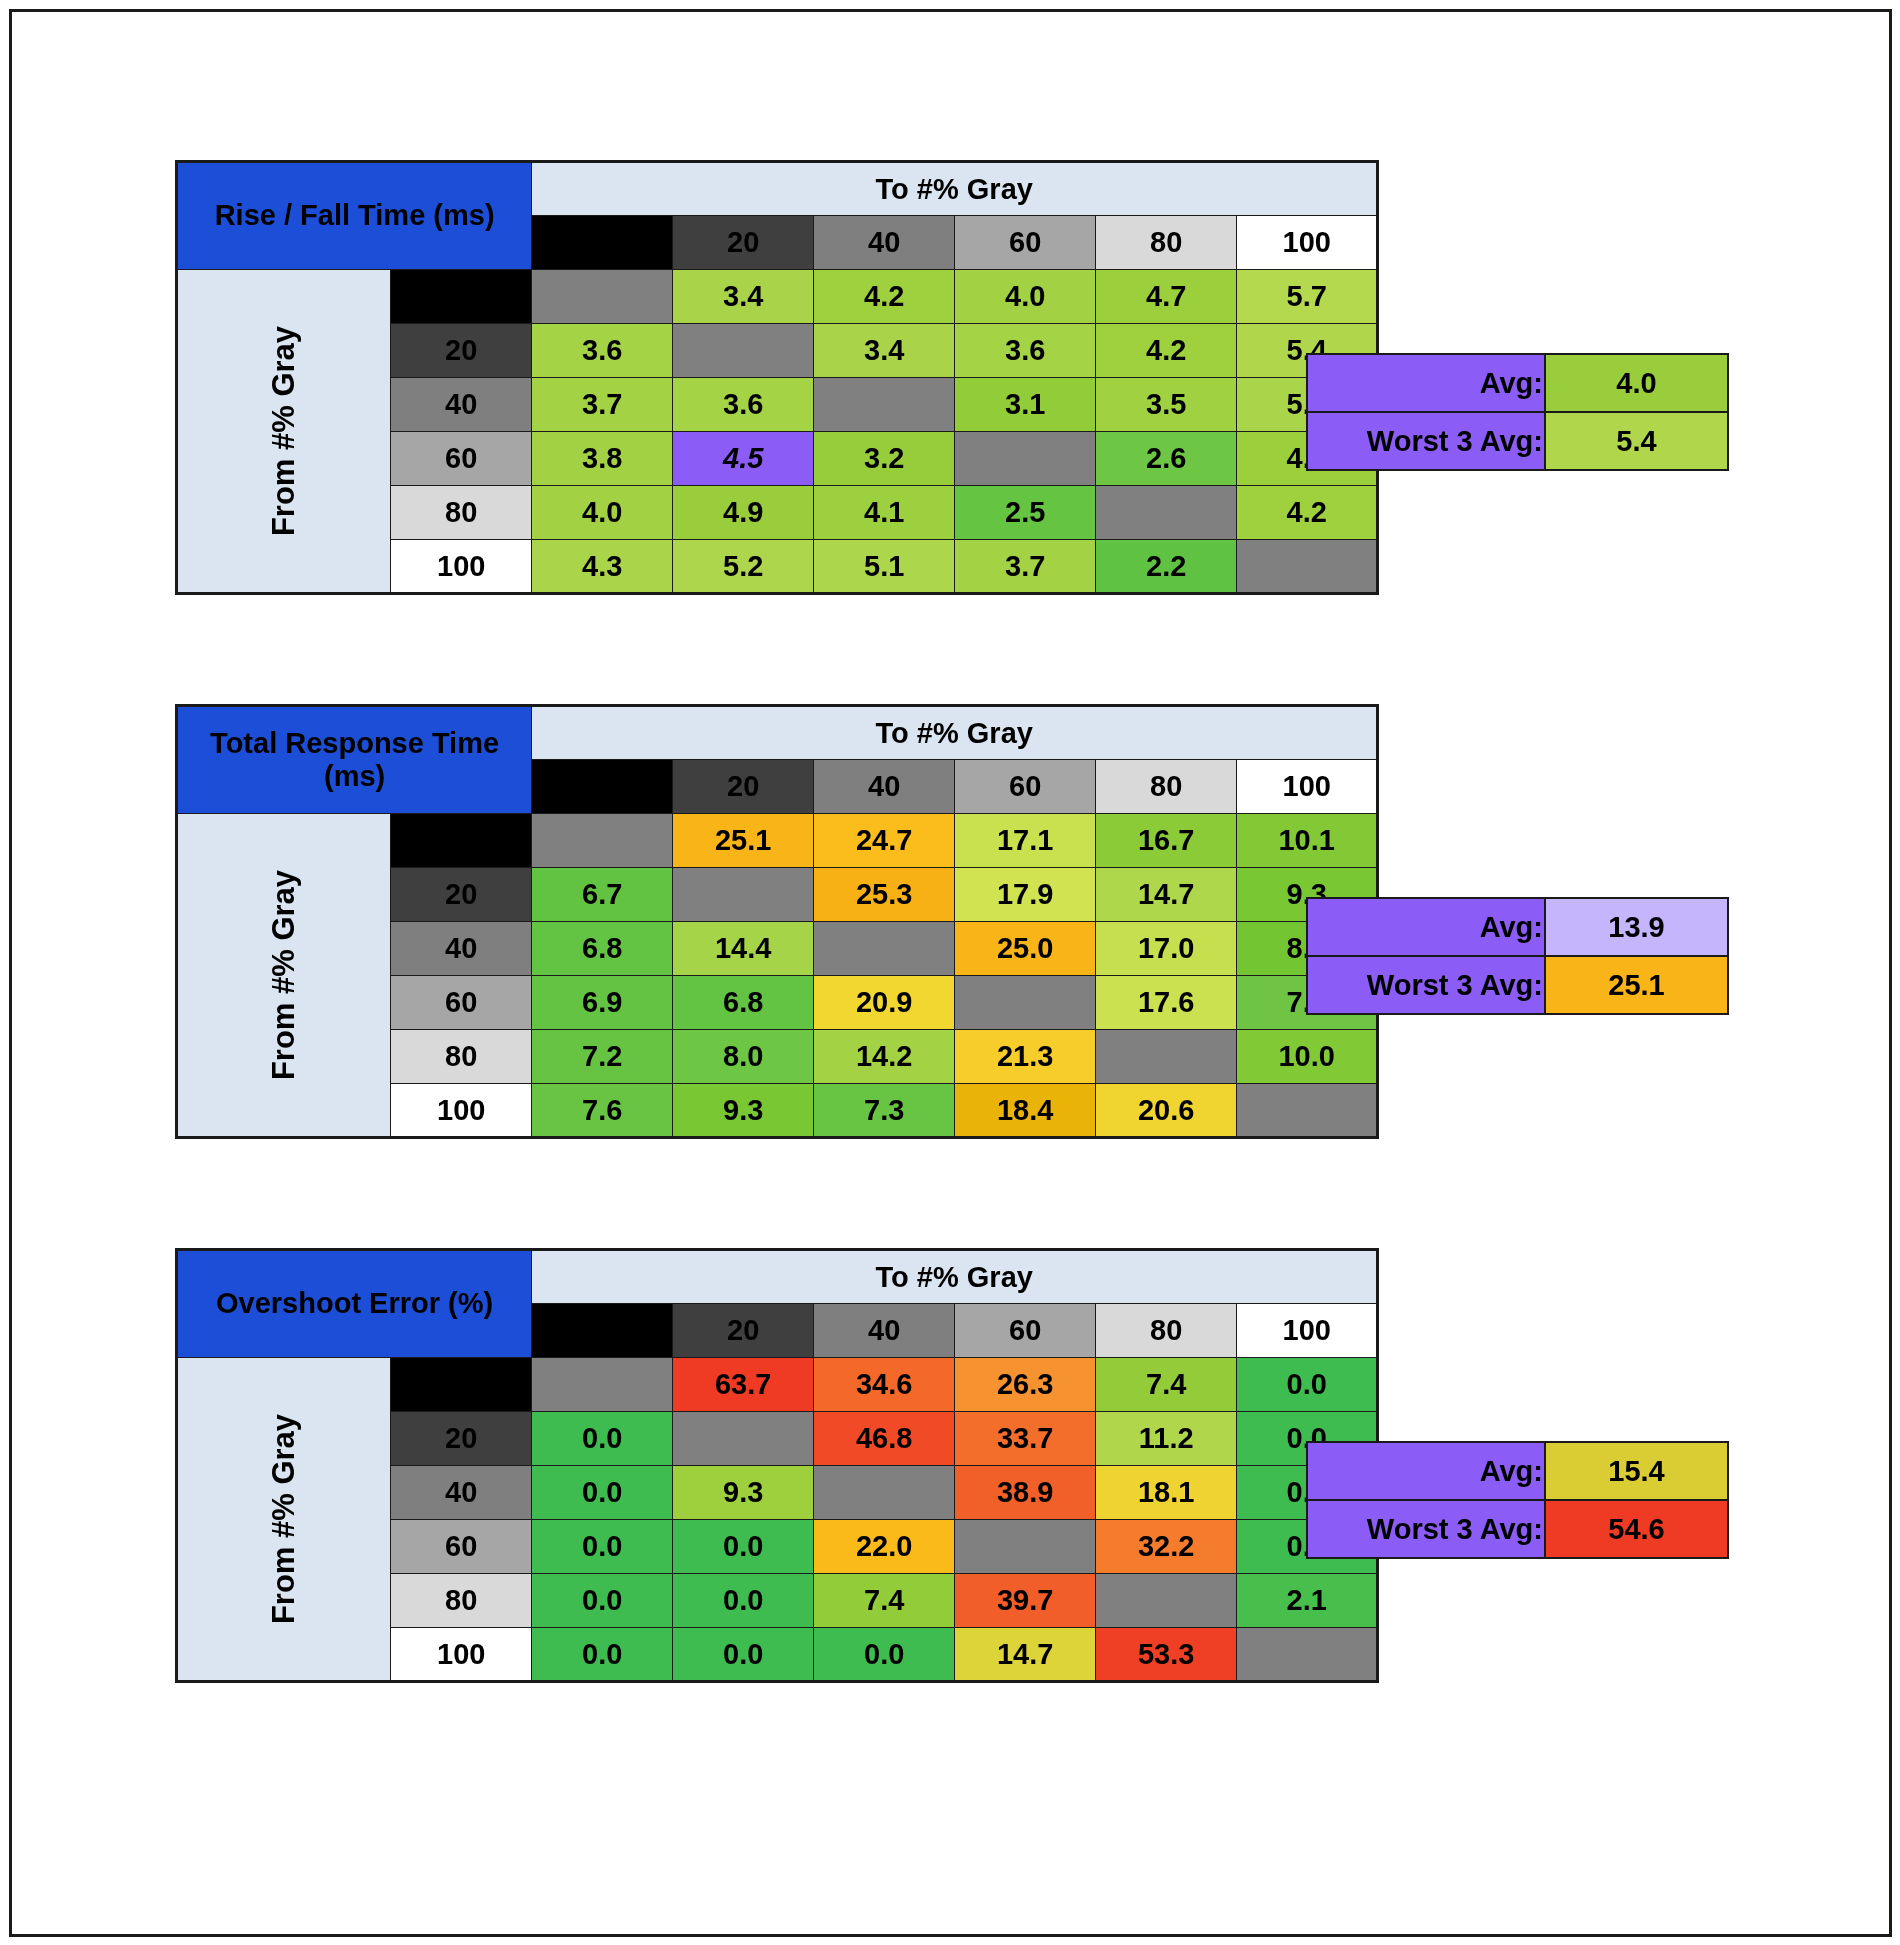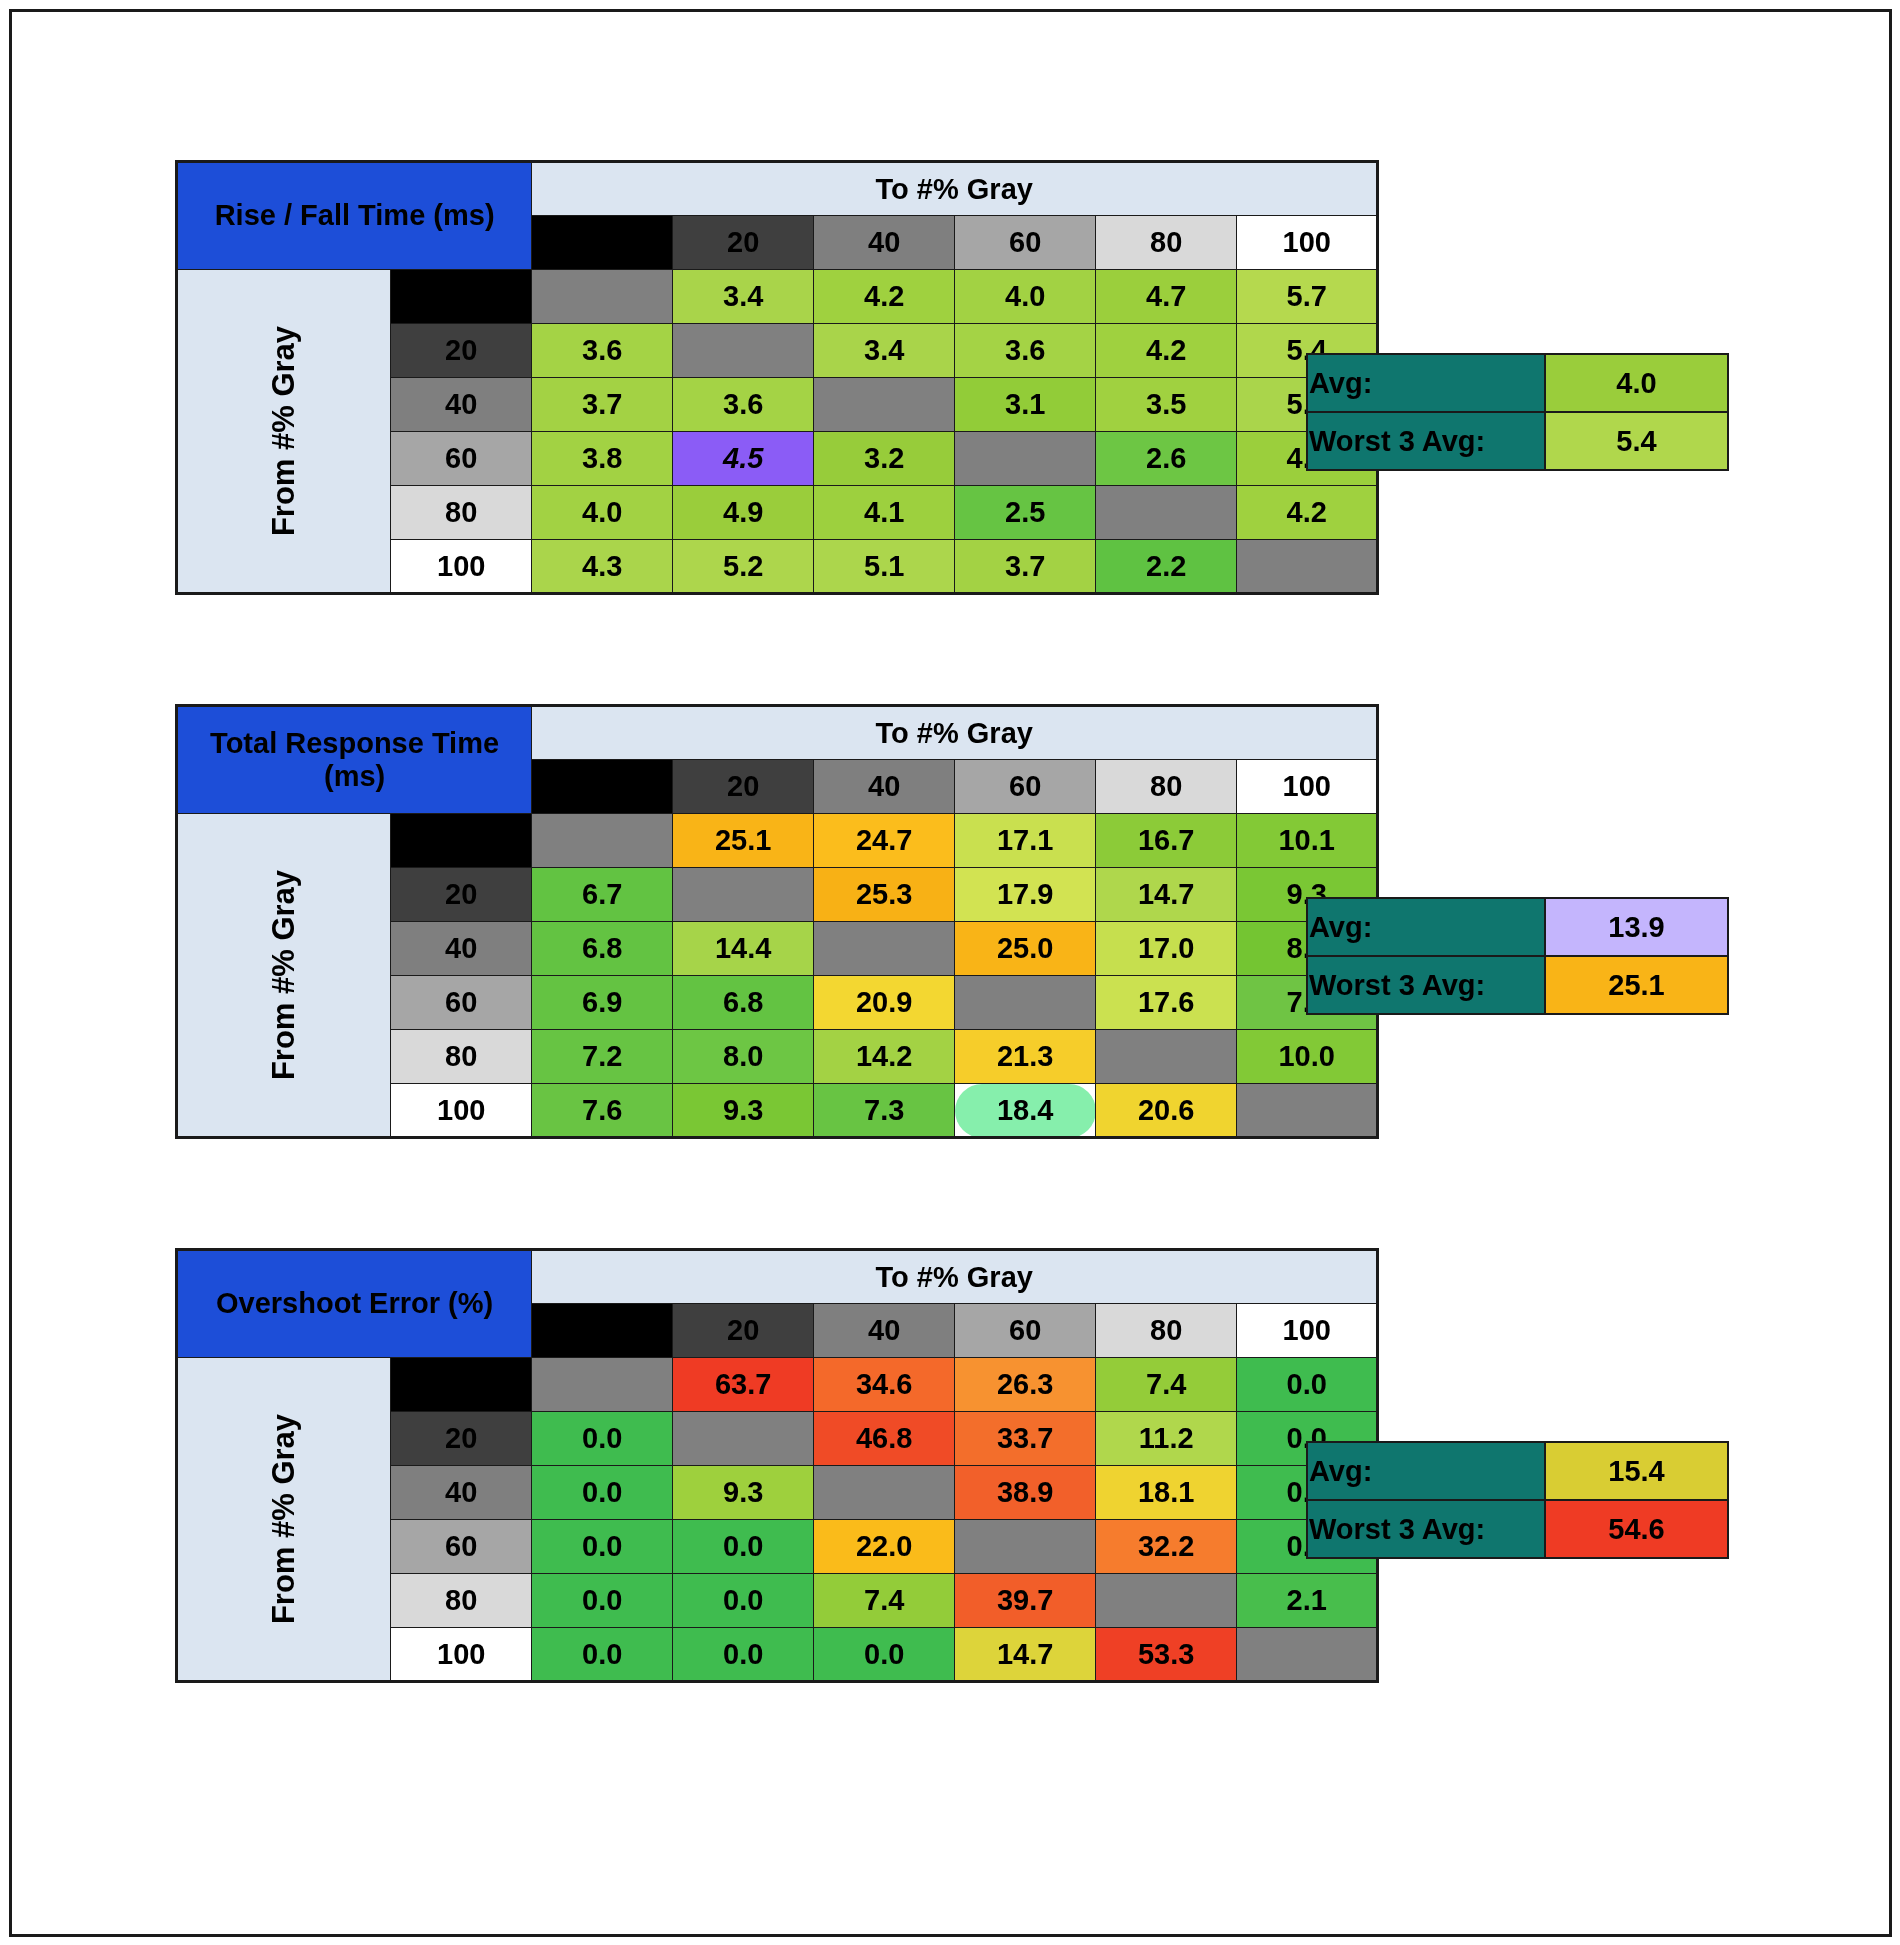--- a/index.html
+++ b/index.html
@@ -97,22 +97,22 @@
     border: 2px solid #1a1a1a;
     height: 58px;
     font-weight: bold;
     font-size: 29px;
     text-align: center;
     vertical-align: middle;
     box-sizing: border-box;
   }
   .summary td.lbl {
     width: 238px;
-    background: #0f766e;
-    text-align: left;
+    background: #8b5cf6;
+    text-align: right;
   }
   .summary td.val {
     width: 183px;
   }
 </style>
 </head>
 <body>
 
 <div class="page-frame">
   <div class="tables-wrap">
@@ -267,21 +267,21 @@
           <td style="background: rgb(163, 210, 68);">14.2</td>
           <td style="background: rgb(246, 205, 42);">21.3</td>
           <td class="diag"></td>
           <td style="background: rgb(130, 201, 54);">10.0</td>
         </tr>
         <tr>
           <td class="rowhdr hdr100">100</td>
           <td style="background: rgb(105, 196, 67);">7.6</td>
           <td style="background: rgb(122, 199, 52);">9.3</td>
           <td style="background: rgb(104, 196, 67);">7.3</td>
-          <td style="background: #86efac; border-radius: 27px;">18.4</td>
+          <td style="background: #eab308;">18.4</td>
           <td style="background: rgb(240, 212, 47);">20.6</td>
           <td class="diag"></td>
         </tr>
       </tbody>
         </table>
 
       <table class="summary" style="left:1131px; top:193px;">
         <tbody>
             <tr>
           <td class="lbl">Avg:</td>

